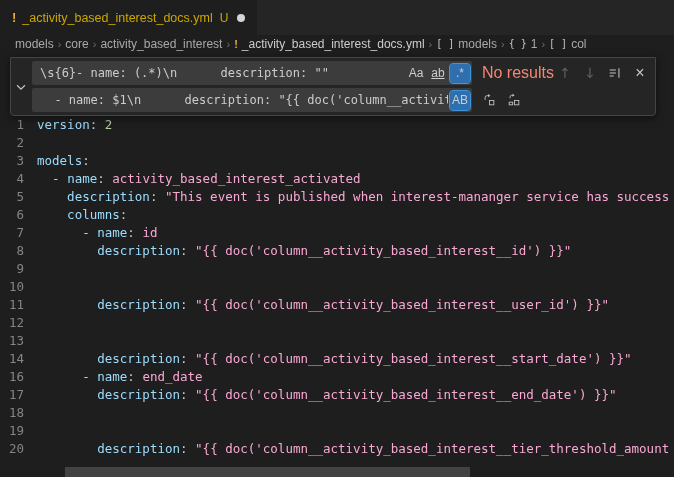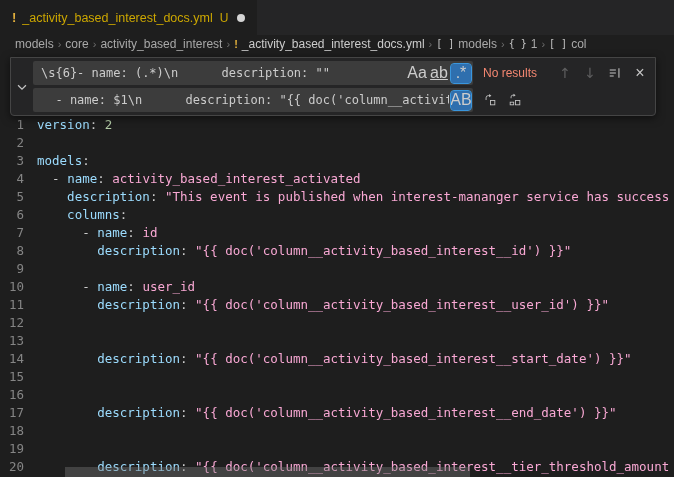--- a/index.html
+++ b/index.html
@@ -32,24 +32,24 @@
   .hscroll{position:absolute;bottom:0;left:65px;width:405px;height:10px;background:rgba(121,121,121,.40);z-index:6;}
 
   
   .find-widget{position:absolute;top:5px;left:10px;width:646px;box-sizing:border-box;background:#252526;border:1px solid #454545;border-radius:0 0 4px 4px;box-shadow:0 2px 8px rgba(0,0,0,.55);display:flex;padding:3px 4px 3px 0;z-index:10;}
   .fw-left{width:22px;display:flex;align-items:center;justify-content:center;color:#c5c5c5;cursor:pointer;}
   .fw-left svg{width:14px;height:14px;}
   .fw-main{flex:1;display:flex;flex-direction:column;gap:3px;}
   .fw-row{display:flex;align-items:center;height:24px;}
   .fw-input{width:440px;height:24px;box-sizing:border-box;background:#3c3c3c;border-radius:2px;display:flex;align-items:center;padding:0 2px 0 8px;font-family:"DejaVu Sans Mono",monospace;font-size:12px;color:#cccccc;cursor:text;}
   .fw-text{flex:1;white-space:pre;overflow:hidden;}
-  .opt{flex:none;width:20px;height:19px;display:flex;align-items:center;justify-content:center;margin-left:2px;border-radius:3px;font-size:16px;font-family:"Liberation Sans",sans-serif;color:#cccccc;cursor:pointer;}
+  .opt{flex:none;width:20px;height:19px;display:flex;align-items:center;justify-content:center;margin-left:2px;border-radius:3px;font-size:12px;font-family:"Liberation Sans",sans-serif;color:#cccccc;cursor:pointer;}
   .opt-ww{text-decoration:underline;}
   .opt.active{background:#2f6fae;outline:1px solid #3a96dd;}
-  .results{color:#f48771;font-size:12px;margin-left:10px;white-space:nowrap;}
+  .results{color:#f48771;font-size:16px;margin-left:10px;white-space:nowrap;}
   .icon-btn{flex:none;width:22px;height:22px;display:flex;align-items:center;justify-content:center;border-radius:4px;color:#c5c5c5;cursor:pointer;font-size:14px;margin-left:3px;font-family:"DejaVu Sans",sans-serif;}
   .icon-btn.disabled{opacity:.35;cursor:default;}
   .icon-btn svg{width:14px;height:14px;}
   .push{margin-left:auto;}
   .close-btn{font-size:16px;font-family:"Liberation Sans",sans-serif;}
 </style>
 </head>
 <body>
 
 <div class="window">
@@ -102,27 +102,26 @@
     <div class="code-area">
         <div class="line"><span class="ln">1</span><span class="code"><span class="tk-k">version</span><span class="tk-p">: </span><span class="tk-num">2</span></span></div>
         <div class="line"><span class="ln">2</span><span class="code"></span></div>
         <div class="line"><span class="ln">3</span><span class="code"><span class="tk-k">models</span><span class="tk-p">:</span></span></div>
         <div class="line"><span class="ln">4</span><span class="code"><span class="tk-w">  </span><span class="tk-p">- </span><span class="tk-k">name</span><span class="tk-p">: </span><span class="tk-s">activity_based_interest_activated</span></span></div>
         <div class="line"><span class="ln">5</span><span class="code"><span class="tk-w">    </span><span class="tk-k">description</span><span class="tk-p">: </span><span class="tk-s">"This event is published when interest-mananger service has success</span></span></div>
         <div class="line"><span class="ln">6</span><span class="code"><span class="tk-w">    </span><span class="tk-k">columns</span><span class="tk-p">:</span></span></div>
         <div class="line"><span class="ln">7</span><span class="code"><span class="tk-w">      </span><span class="tk-p">- </span><span class="tk-k">name</span><span class="tk-p">: </span><span class="tk-s">id</span></span></div>
         <div class="line"><span class="ln">8</span><span class="code"><span class="tk-w">        </span><span class="tk-k">description</span><span class="tk-p">: </span><span class="tk-s">"{{ doc('column__activity_based_interest__id') }}"</span></span></div>
         <div class="line"><span class="ln">9</span><span class="code"></span></div>
-        <div class="line"><span class="ln">10</span><span class="code"><span class="tk-w">      </span><span class="tk-p">- </span><span class="tk-k">name</span><span class="tk-p">: </span><span class="tk-s">user_id</span></span></div>
+        <div class="line"><span class="ln">10</span></div>
         <div class="line"><span class="ln">11</span><span class="code"><span class="tk-w">        </span><span class="tk-k">description</span><span class="tk-p">: </span><span class="tk-s">"{{ doc('column__activity_based_interest__user_id') }}"</span></span></div>
         <div class="line"><span class="ln">12</span><span class="code"></span></div>
         <div class="line"><span class="ln">13</span></div>
         <div class="line"><span class="ln">14</span><span class="code"><span class="tk-w">        </span><span class="tk-k">description</span><span class="tk-p">: </span><span class="tk-s">"{{ doc('column__activity_based_interest__start_date') }}"</span></span></div>
-        <div class="line"><span class="ln">15</span><span class="code"></span></div>
-        <div class="line"><span class="ln">16</span></div>
+        <div class="line"><span class="ln">16</span><span class="code"><span class="tk-w">      </span><span class="tk-p">- </span><span class="tk-k">name</span><span class="tk-p">: </span><span class="tk-s">end_date</span></span></div>
         <div class="line"><span class="ln">17</span><span class="code"><span class="tk-w">        </span><span class="tk-k">description</span><span class="tk-p">: </span><span class="tk-s">"{{ doc('column__activity_based_interest__end_date') }}"</span></span></div>
         <div class="line"><span class="ln">18</span><span class="code"></span></div>
         <div class="line"><span class="ln">19</span></div>
         <div class="line"><span class="ln">20</span><span class="code"><span class="tk-w">        </span><span class="tk-k">description</span><span class="tk-p">: </span><span class="tk-s">"{{ doc('column__activity_based_interest__tier_threshold_amount</span></span></div>
       </div>
 
     <div class="hscroll"></div>
 
     <div class="find-widget">
       <div class="fw-left">

